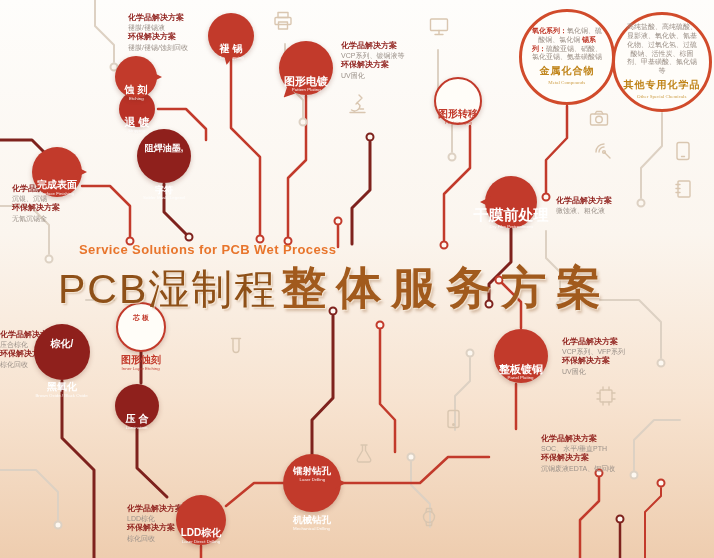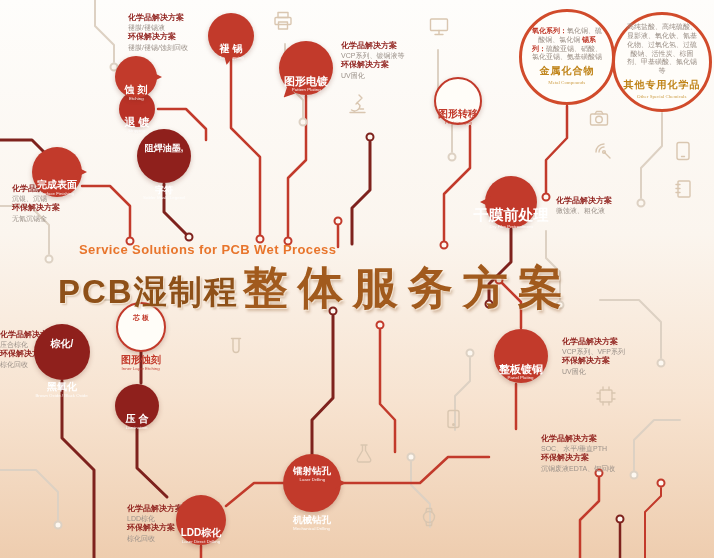--- a/index.html
+++ b/index.html
@@ -35,21 +35,21 @@
     justify-content:center;text-align:center;padding:9px 10px;z-index:4;font-family:Liberation Serif, serif;}
   .chem-body{font-size:7px;line-height:1.25;}
   .chem-label{color:#c03a2b;font-weight:bold;}
   .chem-text{color:#9c9188;}
   .chem-title{color:#c08419;font-weight:800;font-size:10px;margin-top:2px;letter-spacing:1px;white-space:nowrap;}
   .chem-en{color:#cfa24e;font-size:8px;transform:scale(.62);white-space:nowrap;}
   
   .title-block{position:absolute;left:58px;top:242px;z-index:5;}
   .subtitle{color:#e8752c;font-weight:bold;font-size:13px;letter-spacing:.4px;margin-left:21px;}
   .main-title{display:flex;align-items:baseline;margin-top:1px;}
-  .t1{font-size:33px;font-weight:700;color:#8e5018;letter-spacing:2px;
+  .t1{font-size:41px;font-weight:400;color:#8e5018;letter-spacing:2px;
       text-shadow:1px 1px 0 rgba(255,245,230,.6),2px 2px 2px rgba(130,70,20,.25);}
   .t2{font-size:45px;font-weight:900;color:#a15a1d;letter-spacing:10px;margin-left:4px;
       text-shadow:1px 1px 0 rgba(255,245,230,.6),2px 3px 3px rgba(130,70,20,.3);}
   
   .icon{position:absolute;z-index:2;color:#d9c6b0;}
   .icon svg{fill:none;stroke:currentColor;stroke-width:1.4;stroke-linecap:round;stroke-linejoin:round;}
 </style>
 </head>
 <body>
 

